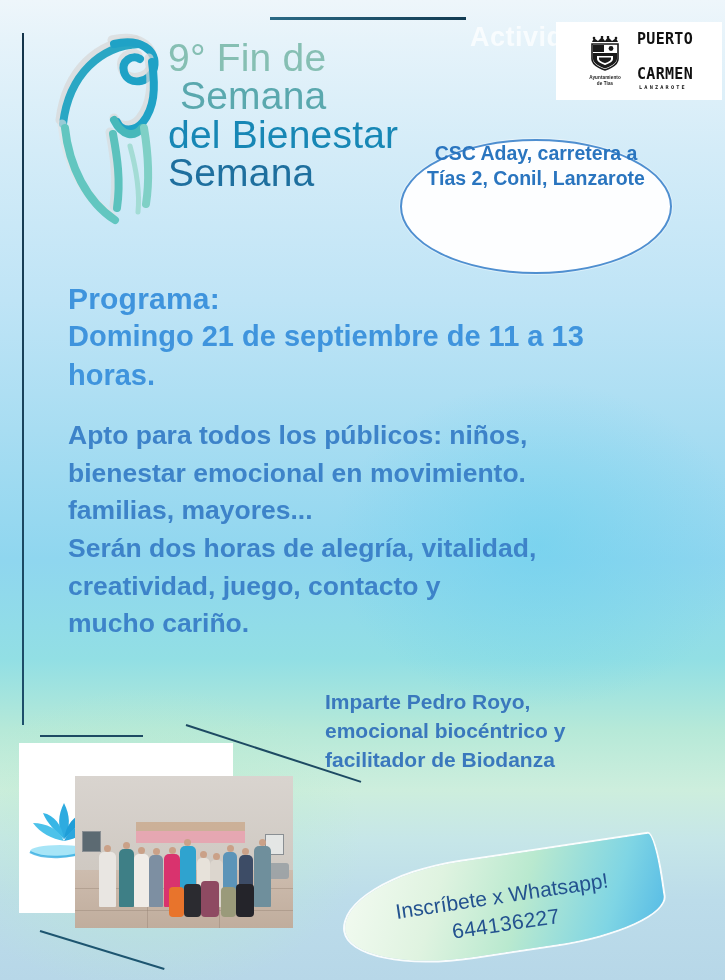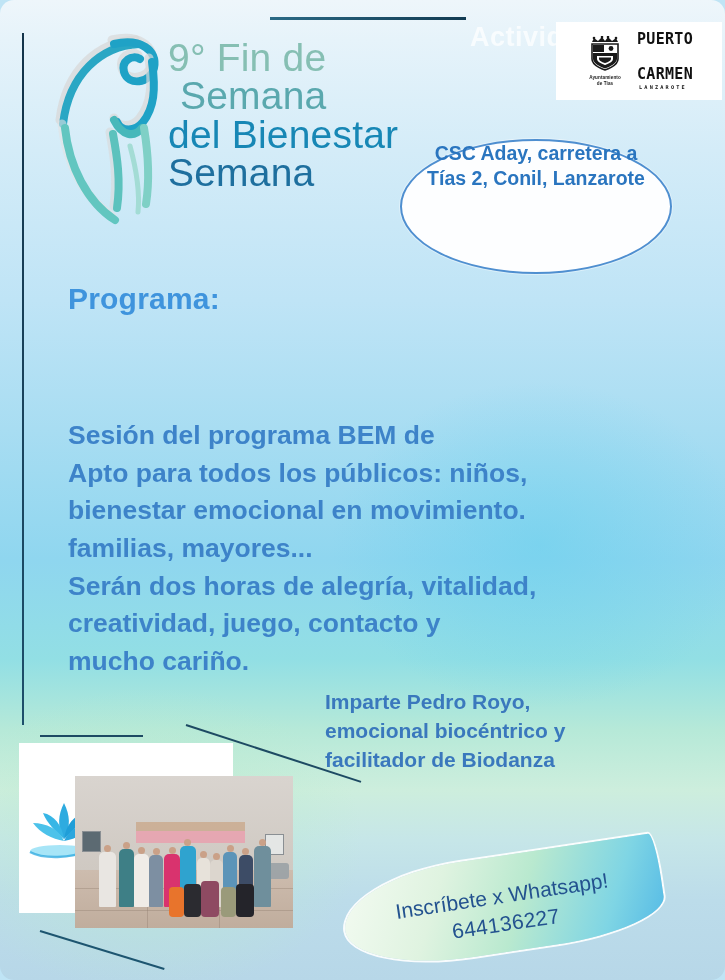--- a/index.html
+++ b/index.html
@@ -23,21 +23,20 @@
         #d4ecf8 150px,
         #bfe4f6 300px,
         #a8ddf2 430px,
         #8fd6ef 560px,
         #92dfe4 660px,
         #b6e9d8 730px,
         #cdeedd 790px,
         #c6e6e8 840px,
         #bcdcea 900px,
         #b7d7e8 980px);
-    border-radius: 14px;
   }
   
   #bg-glow-right{
     position:absolute; left:330px; top:380px; width:420px; height:330px;
     background:radial-gradient(ellipse at 50% 50%, rgba(104,208,238,.55), rgba(104,208,238,0) 70%);
     pointer-events:none;
   }
   #bg-glow-bottomleft{
     position:absolute; left:-60px; top:690px; width:420px; height:300px;
     background:radial-gradient(ellipse at 50% 50%, rgba(186,235,206,.75), rgba(186,235,206,0) 72%);
@@ -285,23 +284,23 @@
       <div id="pc-line2">CARMEN</div>
       <div id="pc-line3">LANZAROTE</div>
     </div>
   </div>
 
   <div id="venue-oval">
     <div id="venue-text">CSC Aday, carretera a Tías 2, Conil, Lanzarote</div>
   </div>
 
   <div id="program-heading">Programa:</div>
+  <div id="program-date">Domingo 21 de septiembre de 11 a 13 horas.</div>
 
   <div id="program-body">
-    <span class="p-line">Sesión del programa BEM de</span>
     <span class="p-line">Apto para todos los públicos: niños,</span>
     <span class="p-line">bienestar emocional en movimiento.</span>
     <span class="p-line">familias, mayores...</span>
     <span class="p-line">Serán dos horas de alegría, vitalidad,</span>
     <span class="p-line">creatividad, juego, contacto y</span>
     <span class="p-line">mucho cariño.</span>
   </div>
 
   <div id="facilitator">
     <span class="f-line">Imparte Pedro Royo,</span>

